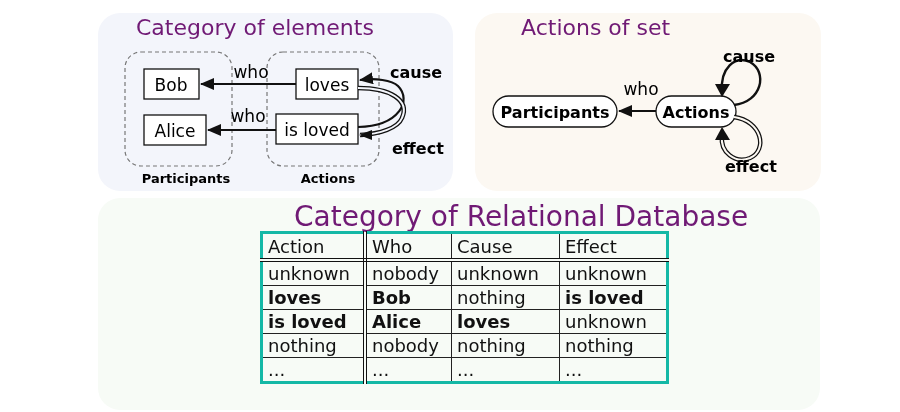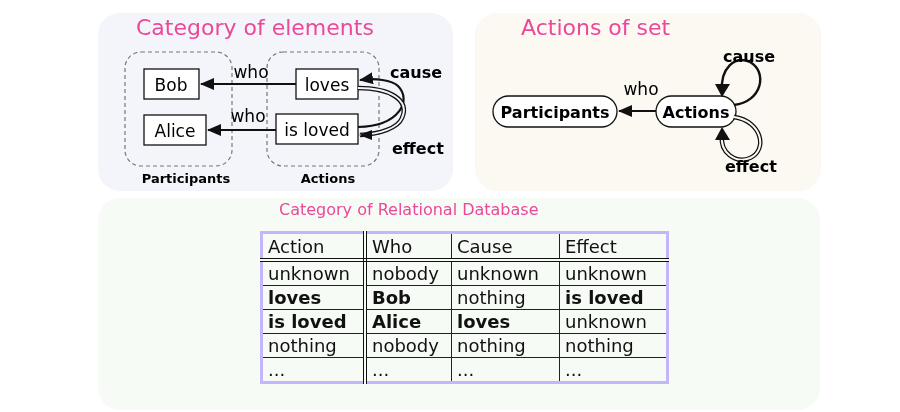--- a/index.html
+++ b/index.html
@@ -2,25 +2,25 @@
 <html><head>
 <meta charset="utf-8">
 <style>
   html, body { margin:0; padding:0; }
   body { width:900px; height:412px; background:#ffffff; position:relative; overflow:hidden;
          font-family:"DejaVu Sans", sans-serif; color:#111; }
   .panel { position:absolute; border-radius:22px; }
   #p-elements { left:98px; top:13px; width:355px; height:178px; background:#f3f5fb; }
   #p-set { left:475px; top:13px; width:346px; height:178px; background:#fcf8f2; }
   #p-db { left:98px; top:198px; width:722px; height:212px; background:#f7fbf6; }
-  .title { position:absolute; font-size:22px; white-space:nowrap; color:#ec4899; }
+  .title { position:absolute; font-size:22px; white-space:nowrap; color:#701a75; }
   svg { position:absolute; left:0; top:0; overflow:visible; }
   svg text { font-family:"DejaVu Sans", sans-serif; }
   .tbl { position:absolute; left:260px; top:231px; border-collapse:collapse;
-         border:3px solid #c4b5fd; font-size:18px; }
+         border:3px solid #14b8a6; font-size:18px; }
   .tbl td, .tbl th { border:1px solid #222; padding:0 5px; height:23px; line-height:23px;
          text-align:left; font-weight:normal; white-space:nowrap; }
   .tbl thead th { border-bottom:4px double #111; height:24px; }
   .tbl .c0 { width:90px; border-right:4px double #111; }
   .tbl .c1 { width:74px; }
   .tbl .c2 { width:97px; }
   .tbl .c3 { width:96px; }
   .tbl .b { font-weight:bold; }
 </style>
 </head>
@@ -99,21 +99,21 @@
 
   <g>
     <path d="M734,117 C762,121 768,150 750,158 C735,164 720,152 722,136" fill="none" stroke="#111" stroke-width="4.5"></path>
     <path d="M734,117 C762,121 768,150 750,158 C735,164 720,152 722,136" fill="none" stroke="#fcf8f2" stroke-width="2"></path>
     <path d="M715,140 L722,127 L730,140 z" fill="#111"></path>
   </g>
   <text x="725" y="172" font-size="16" font-weight="bold">effect</text>
 </svg>
 
 <div class="panel" id="p-db"></div>
-<div class="title" style="left:279px; top:200px; font-size:16px;">Category of Relational Database</div>
+<div class="title" style="left:294px; top:200px; font-size:28px;">Category of Relational Database</div>
 
 <table class="tbl">
   <thead>
     <tr>
       <th class="c0">Action</th>
       <th class="c1">Who</th>
       <th class="c2">Cause</th>
       <th class="c3">Effect</th>
     </tr>
   </thead>

